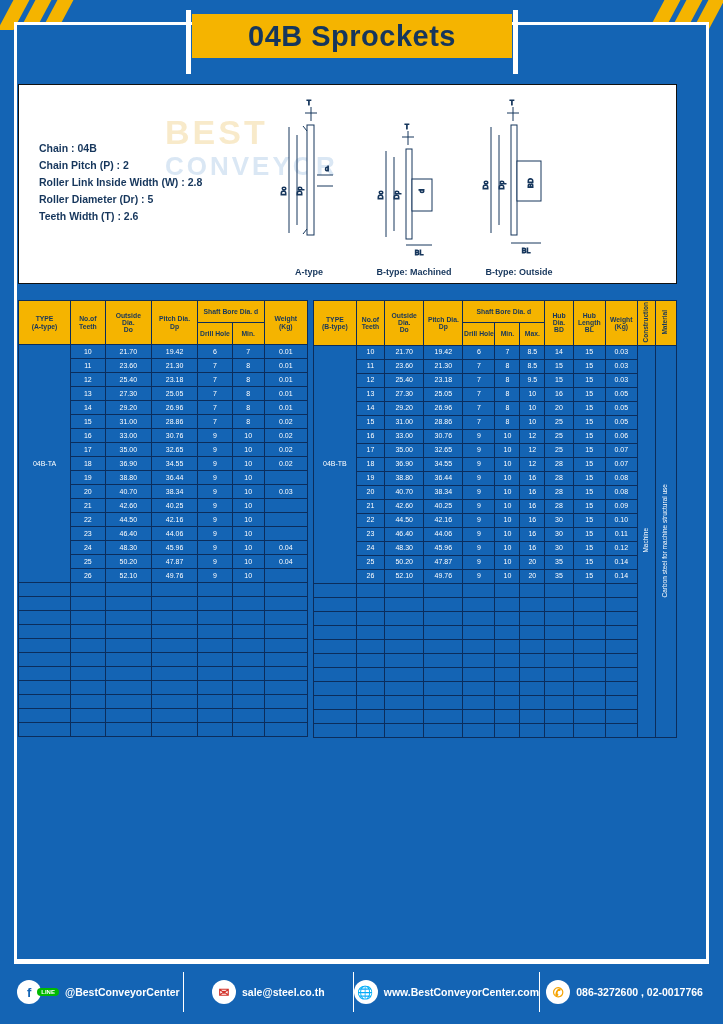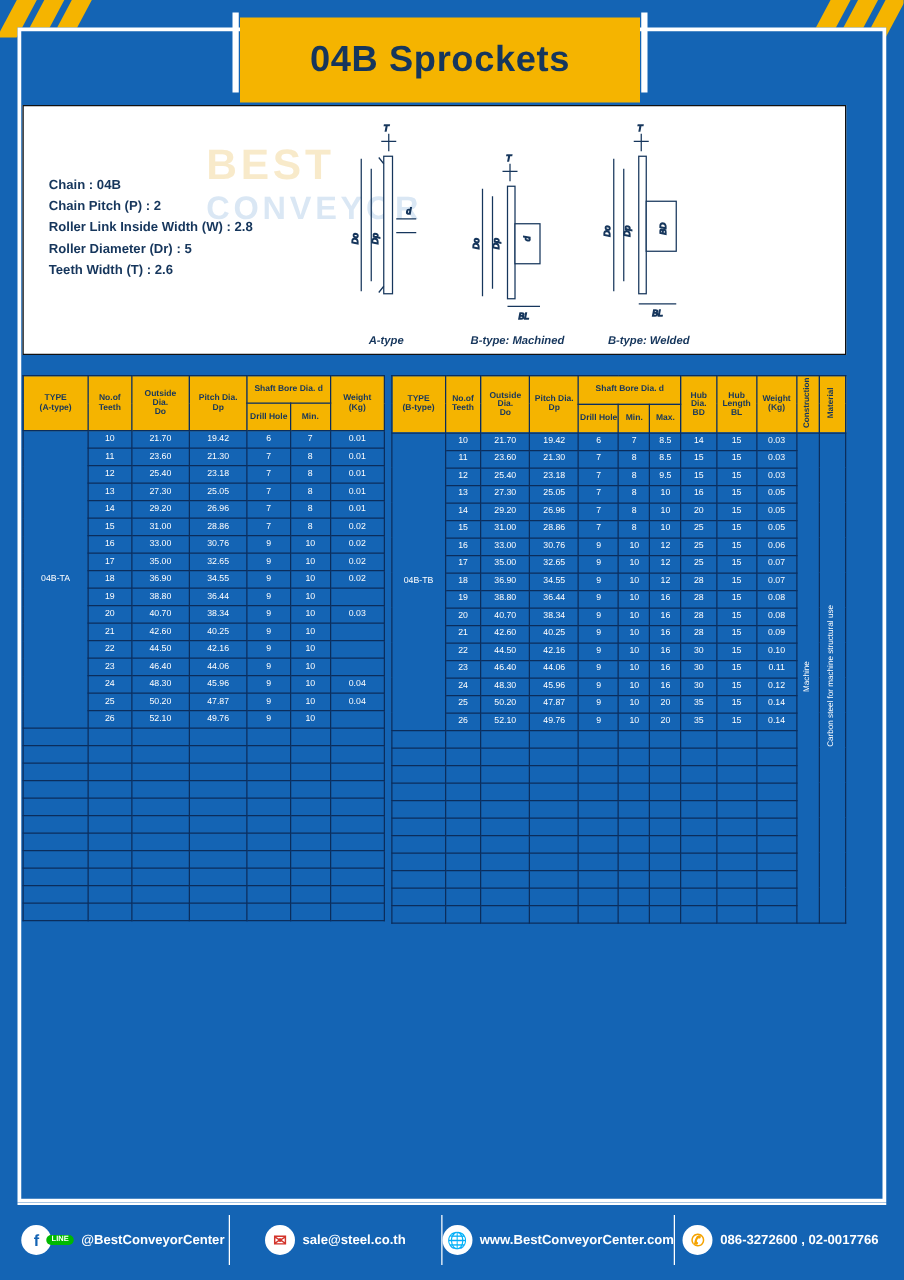--- a/index.html
+++ b/index.html
@@ -35,21 +35,21 @@
   .frame {
     position: absolute;
     left: 14px; top: 22px; width: 695px; height: 940px;
     border: 3px solid #ffffff;
     background: #1464b4;
   }
 
   
   .title-bar {
     position: absolute; left: 192px; top: 14px;
-    width: 320px; height: 68px;
+    width: 320px; height: 44px;
     background: #f5b400;
     display: flex; align-items: center; justify-content: center;
   }
   .title-bar .tl, .title-bar .tr {
     position: absolute; top: -4px; width: 5px; height: 64px; background: #ffffff;
   }
   .title-bar .tl { left: -6px; }
   .title-bar .tr { right: -6px; }
   .title-text {
     font-size: 29px; font-weight: bold; color: #16365c; letter-spacing: .5px;
@@ -66,21 +66,21 @@
     font-size: 10.5px; font-weight: bold; color: #16365c; line-height: 17px;
   }
   .watermark {
     position: absolute; left: 146px; top: 30px;
     font-size: 34px; font-weight: bold; color: #f3d9a0;
     opacity: .55; letter-spacing: 3px; line-height: 34px;
     pointer-events: none;
   }
   .watermark .l2 { color: #bcd4ec; font-size: 26px; }
   .draw-area { position: absolute; left: 240px; top: 6px; width: 415px; height: 190px; }
-  .draw-col { position: absolute; top: 0; width: 100px; height: 190px; font-style: italic; }
+  .draw-col { position: absolute; top: 0; width: 100px; height: 190px; }
   .draw-label {
     position: absolute; bottom: 4px; width: 100%;
     text-align: center; font-size: 9px; font-weight: bold; color: #16365c;
   }
 
   
   .tbl-wrap { position: absolute; top: 300px; }
   .tbl-wrap.left { left: 18px; width: 290px; }
   .tbl-wrap.right { left: 313px; width: 364px; }
   table { border-collapse: collapse; width: 100%; table-layout: fixed; }
@@ -227,21 +227,21 @@
             <rect x="48" y="70" width="24" height="40" fill="#fff"></rect>
             <line x1="22" y1="36" x2="22" y2="142"></line>
             <line x1="30" y1="44" x2="30" y2="134"></line>
             <text x="19" y="94" font-size="7" fill="#16365c" transform="rotate(-90 19 94)" text-anchor="middle">Do</text>
             <text x="35" y="94" font-size="7" fill="#16365c" transform="rotate(-90 35 94)" text-anchor="middle">Dp</text>
             <text x="64" y="92" font-size="7" fill="#16365c" transform="rotate(-90 64 92)" text-anchor="middle">BD</text>
             <line x1="42" y1="152" x2="72" y2="152"></line>
             <text x="57" y="162" font-size="7" fill="#16365c" text-anchor="middle">BL</text>
           </g>
         </svg>
-        <div class="draw-label">B-type: Welded</div>
+        <div class="draw-label">B-type: Outside</div>
       </div>
 
 
     </div>
   </div>
 
   <div class="tbl-wrap left">
     <table>
       <colgroup>
         <col style="width:18%">

